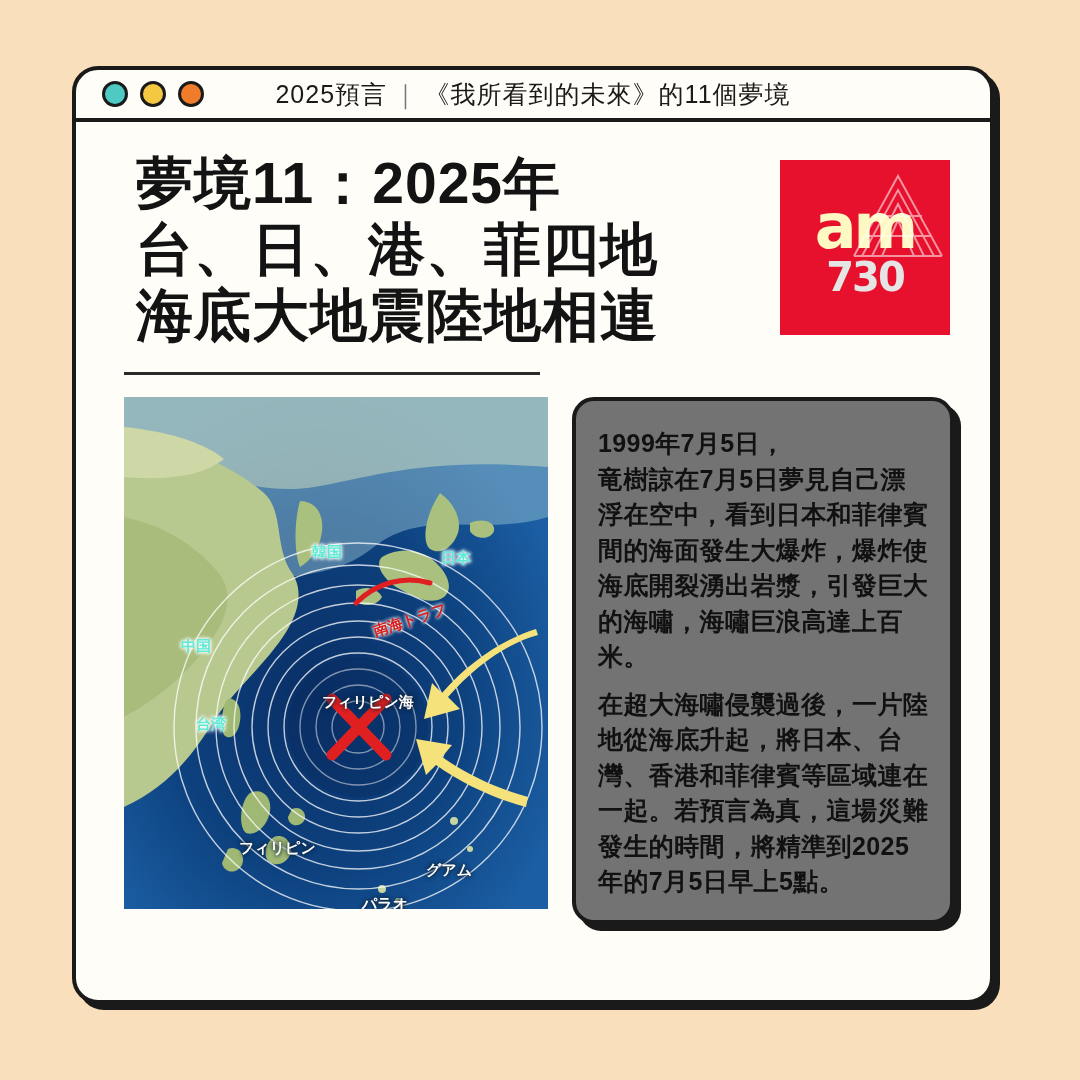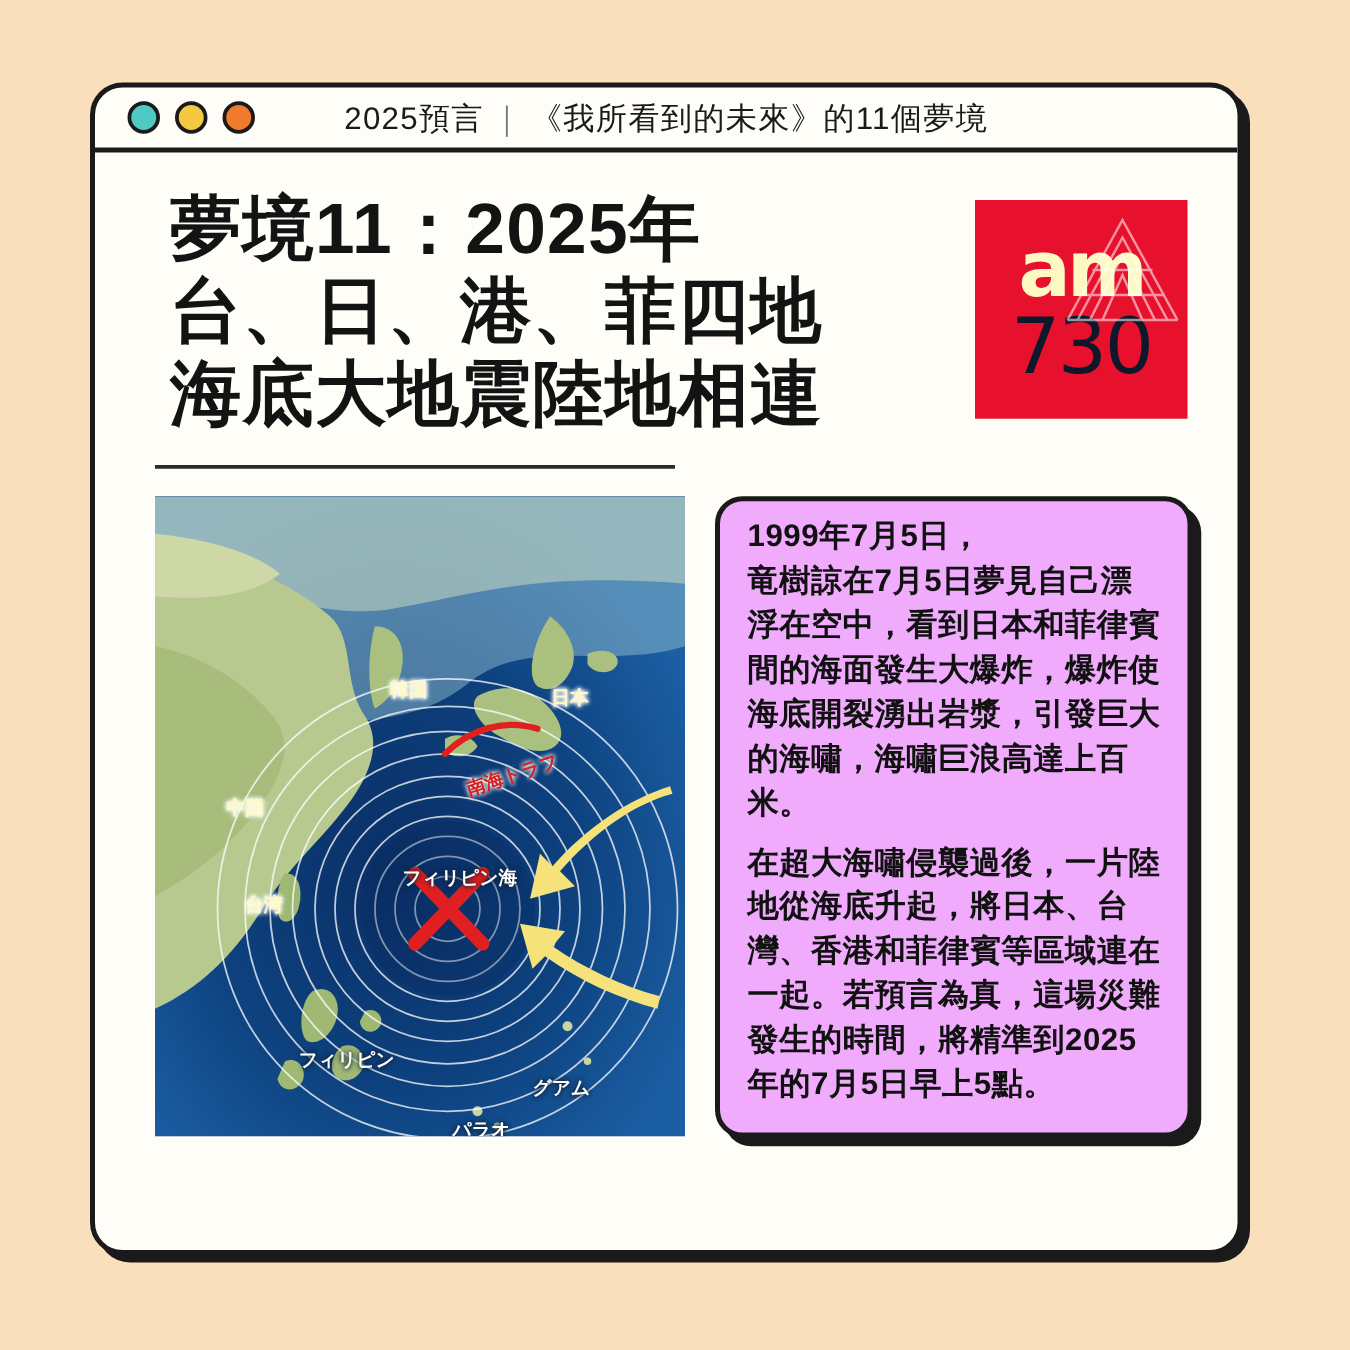--- a/index.html
+++ b/index.html
@@ -98,23 +98,23 @@
   }
   #logo-am {
     color: #fef9c3;
     font-weight: bold;
     font-size: 62px;
     line-height: 0.95;
     letter-spacing: -3px;
     font-family: "DejaVu Sans", sans-serif;
   }
   #logo-730 {
-    color: #0f172a;
-    font-weight: normal;
-    font-size: 62px;
+    color: #e5e5e5;
+    font-weight: bold;
+    font-size: 40px;
     line-height: 1;
     letter-spacing: -2px;
     font-family: "DejaVu Sans", sans-serif;
   }
   #logo-stripes {
     position: absolute;
     top: 14px;
     right: 6px;
     width: 92px;
     height: 84px;
@@ -140,44 +140,44 @@
     position: relative;
     width: 424px;
     height: 512px;
     background: #0b3f7a;
     overflow: hidden;
     flex: 0 0 auto;
   }
   #map svg { display: block; }
   .map-label {
     position: absolute;
-    color: #fef9c3;
+    color: #5eead4;
     font-size: 15px;
     font-weight: bold;
     text-shadow: 0 0 4px #fff, 0 0 4px #fff, 0 0 3px #fff;
     white-space: nowrap;
   }
   .map-label.white { color: #fff; text-shadow: 0 0 4px #123, 0 0 4px #123; }
   .map-label.red   { color: #d62020; text-shadow: 0 0 4px #fff, 0 0 4px #fff; }
 
   
   #text-panel-wrap { position: relative; flex: 1 1 auto; }
   #text-panel-shadow {
     position: absolute;
     left: 7px; top: 7px;
     width: 100%; height: 100%;
     background: #1a1a1a;
     border-radius: 22px;
   }
   #text-panel {
     position: relative;
-    background: #f0abfc;
+    background: #737373;
     border: 4px solid #1a1a1a;
     border-radius: 22px;
-    padding: 11px 20px 20px 22px;
+    padding: 25px 20px 20px 22px;
     height: 100%;
   }
   .para {
     font-size: 25px;
     font-weight: bold;
     line-height: 1.42;
     color: #111;
     letter-spacing: 0.4px;
     white-space: pre-line;
   }

